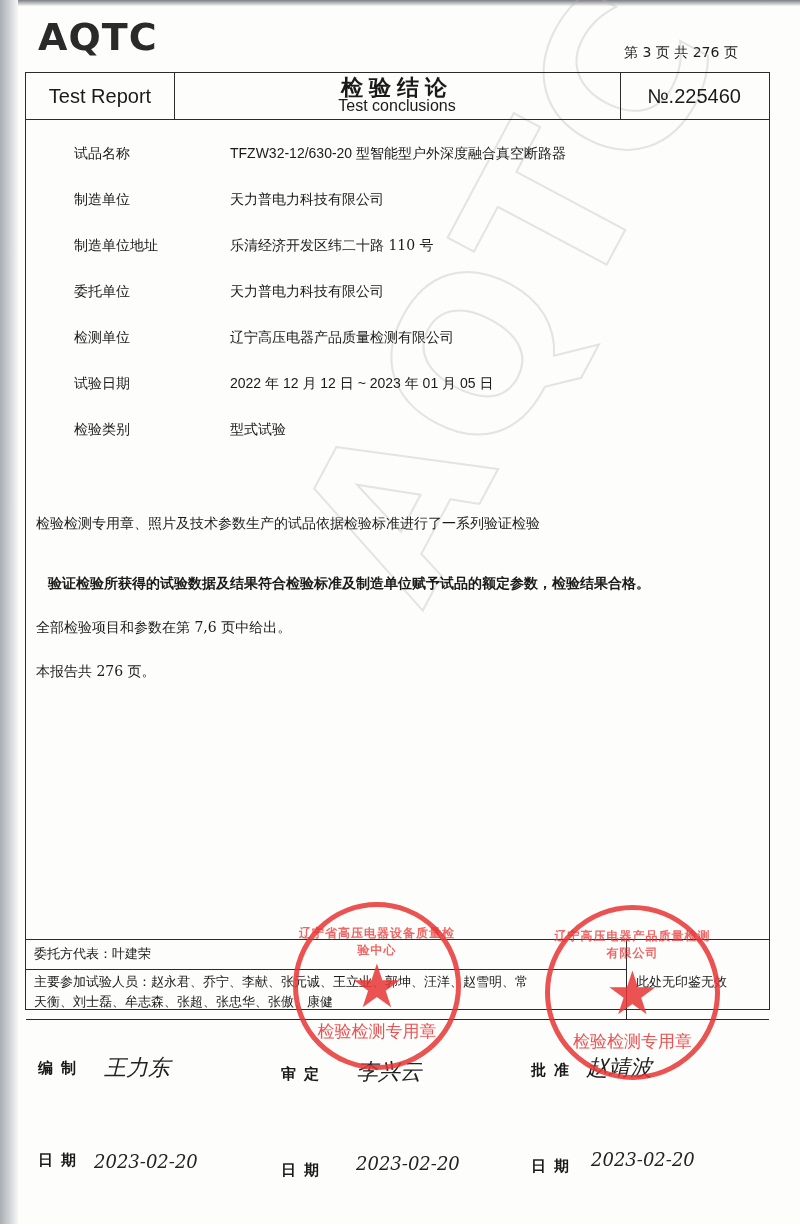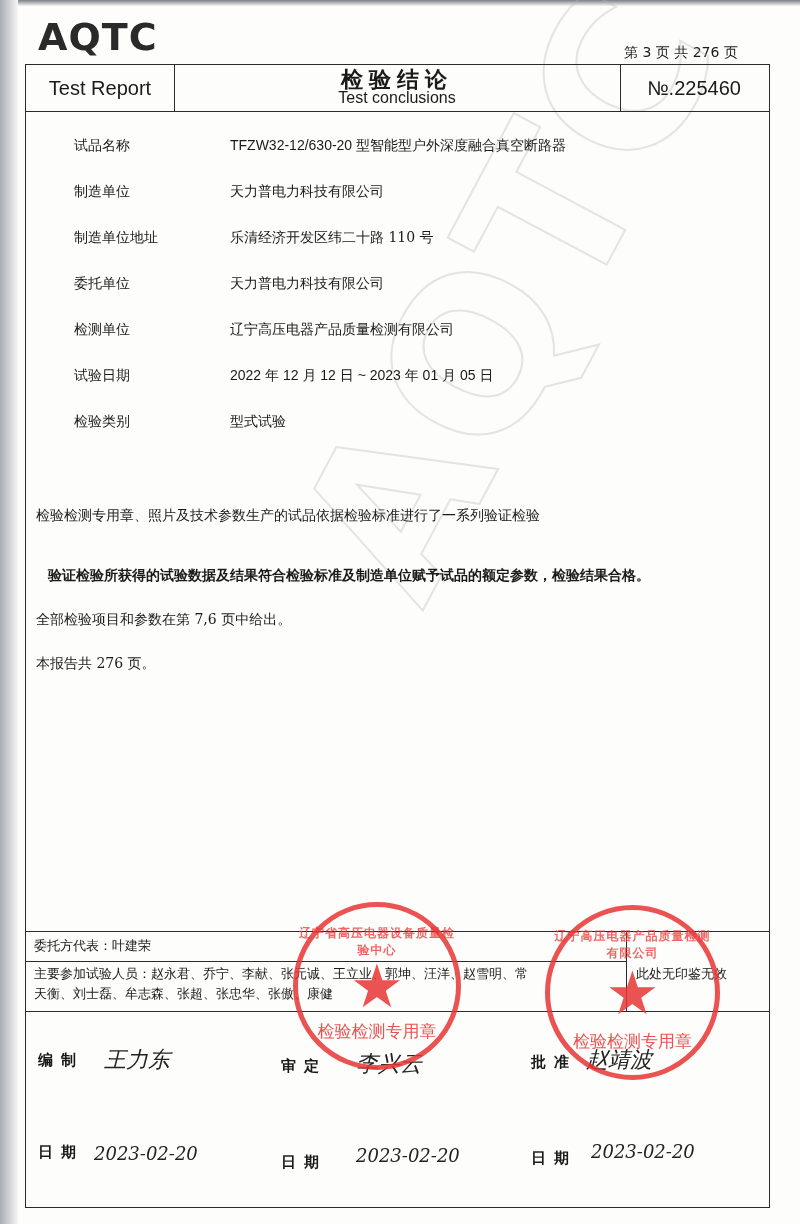--- a/index.html
+++ b/index.html
@@ -20,21 +20,21 @@
   .logo {
     position:absolute; left:38px; top:18px;
     font-family:"DejaVu Sans", sans-serif; font-weight:bold;
     font-size:38px; letter-spacing:1px; color:#2a2a2a; line-height:1;
   }
   .page-count {
     position:absolute; left:624px; top:44px; font-size:14px;
     font-family:"DejaVu Sans", sans-serif;
   }
   .frame {
-    position:absolute; left:25px; top:64px; width:745px; height:1144px;
+    position:absolute; left:25px; top:72px; width:745px; height:938px;
     border:1.5px solid #2b2b2b; box-sizing:border-box;
   }
   .header-row { position:absolute; left:0; top:0; width:100%; height:46px; border-bottom:1.5px solid #2b2b2b; }
   .hdr-cell { position:absolute; top:0; height:46px; display:flex; flex-direction:column; align-items:center; justify-content:center; }
   .hdr-left { left:0; width:148px; border-right:1.5px solid #2b2b2b; font-family:"Liberation Sans", sans-serif; font-size:20px; }
   .hdr-mid { left:148px; width:446px; border-right:1.5px solid #2b2b2b; }
   .hdr-mid .cn { font-size:22px; font-weight:bold; letter-spacing:6px; line-height:20px; }
   .hdr-mid .en { font-family:"Liberation Sans", sans-serif; font-size:16px; line-height:18px; }
   .hdr-right { left:594px; width:148px; font-family:"Liberation Sans", sans-serif; font-size:20px; }
 

